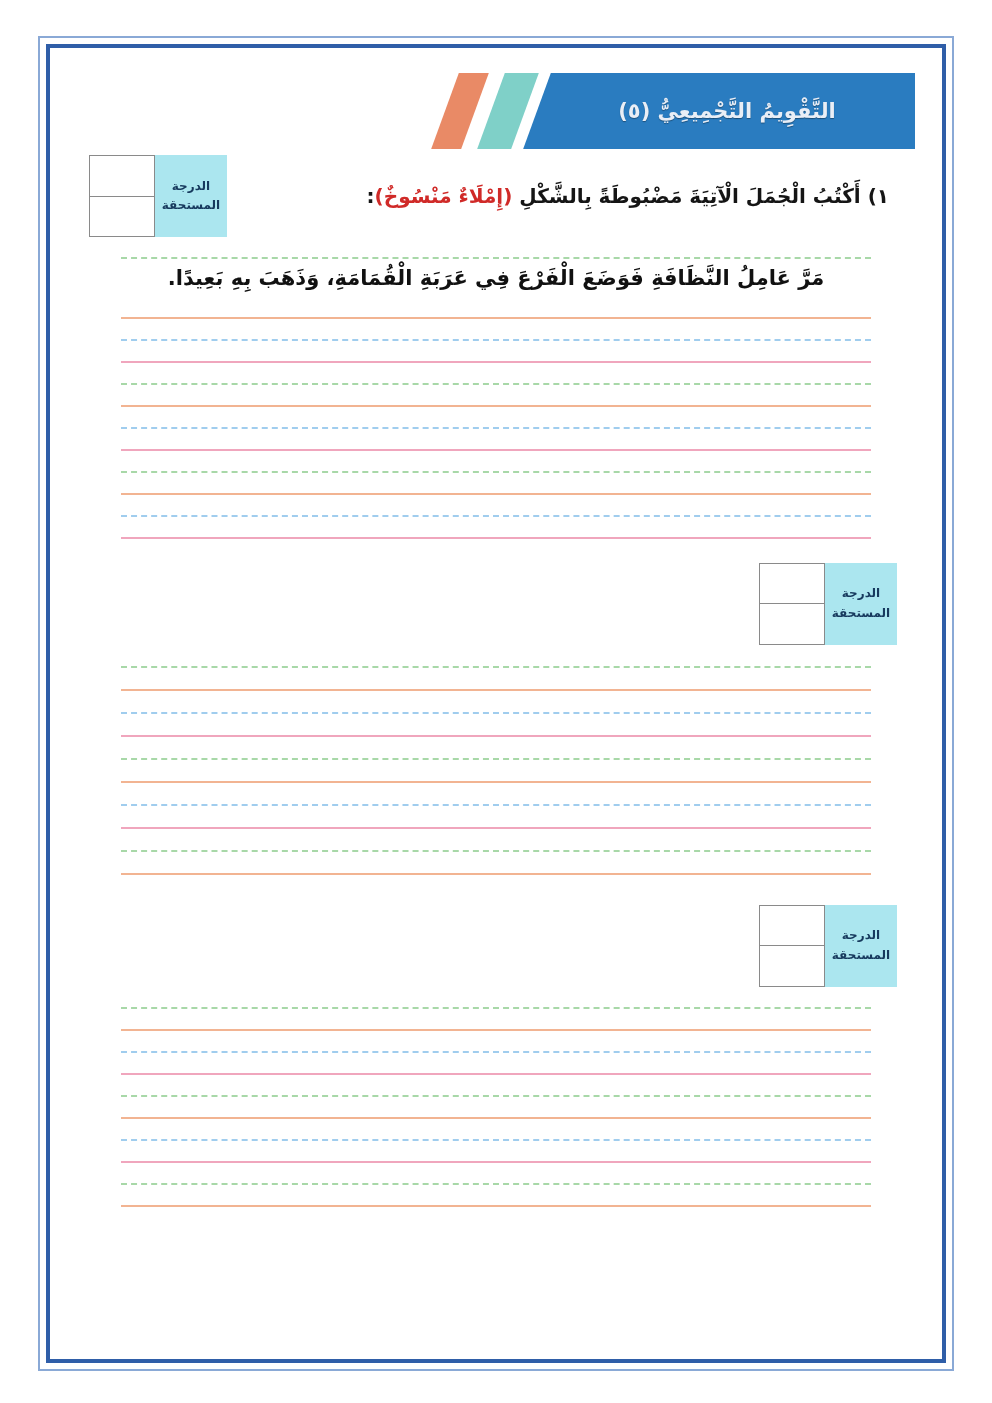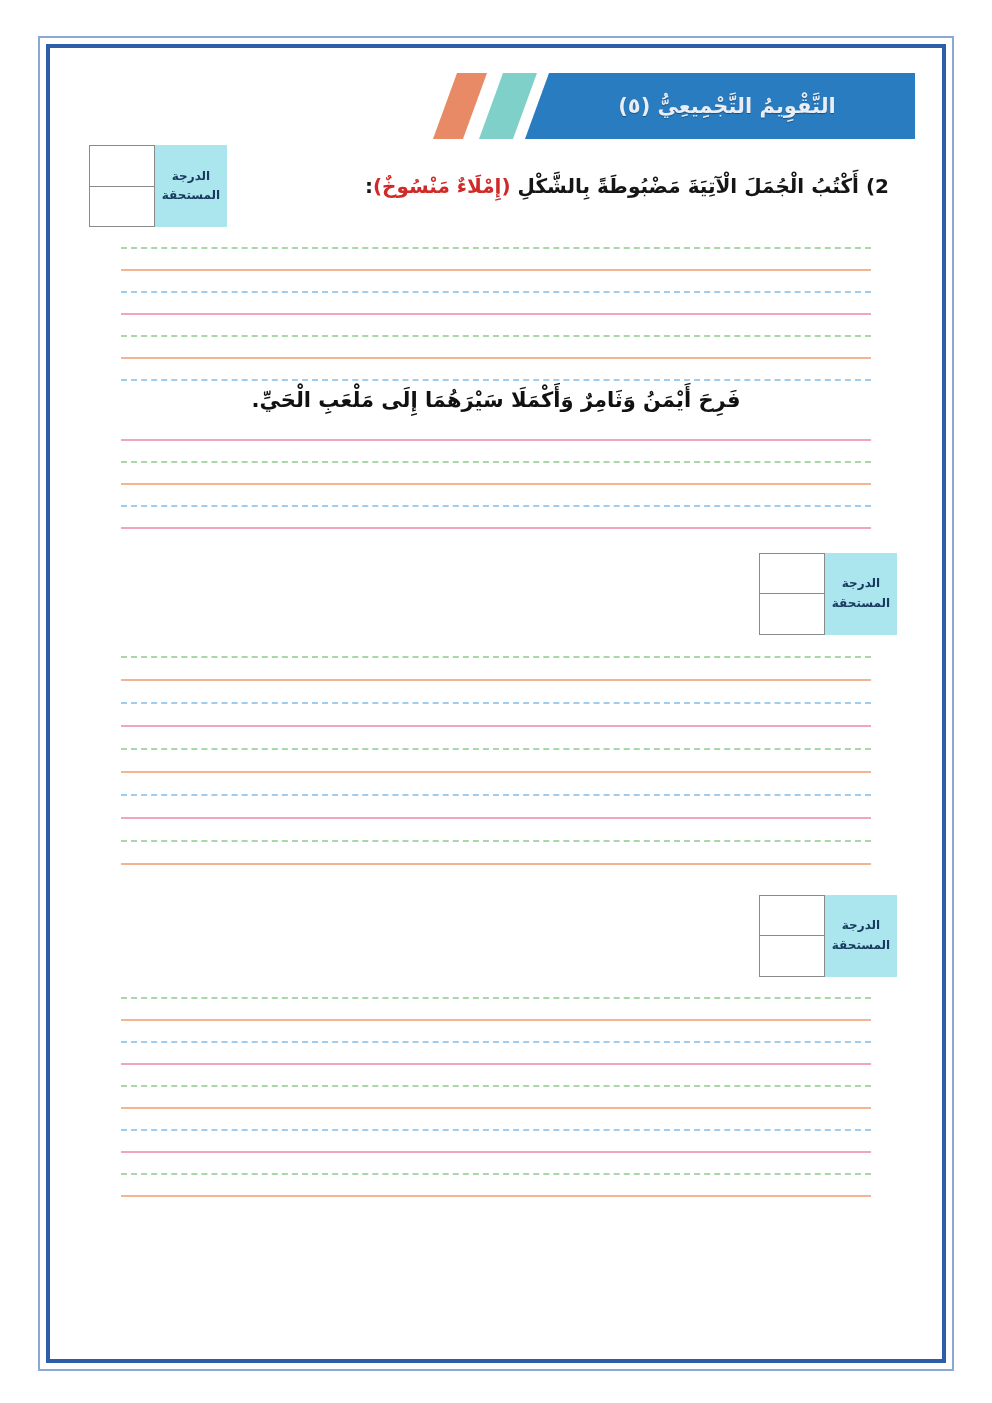--- a/index.html
+++ b/index.html
@@ -21,21 +21,21 @@
     position: absolute; inset: 6px;
     border: 4px solid var(--frame-blue, #2f5ea8);
   }
   .content {
     position: absolute; inset: 9px;
     overflow: hidden;
   }
 
   
   .banner {
-    height: 66px;
+    height: 76px;
     margin: 16px 18px 0 330px;
     position: relative;
     overflow: hidden;
     background: #ffffff;
   }
   .bn-blue {
     position: absolute; top: -6px; bottom: -6px; left: 148px; right: -50px;
     background: var(--banner-blue, #2a7cc0);
     transform: skewX(-20deg);
   }
@@ -120,42 +120,42 @@
       <div class="banner">
         <div class="bn-stripe bn-orange"></div>
         <div class="bn-stripe bn-teal"></div>
         <div class="bn-blue"></div>
         <div class="banner-title">التَّقْوِيمُ التَّجْمِيعِيُّ (٥)</div>
       </div>
 
 
       <section>
         <div class="q-row">
-          <p class="q-text"><span>2) أَكْتُبُ الْجُمَلَ الْآتِيَةَ مَضْبُوطَةً بِالشَّكْلِ </span><span class="q-red">(إِمْلَاءٌ مَنْسُوخٌ)</span><span>:</span></p>
+          <p class="q-text"><span>١) أَكْتُبُ الْجُمَلَ الْآتِيَةَ مَضْبُوطَةً بِالشَّكْلِ </span><span class="q-red">(إِمْلَاءٌ مَنْسُوخٌ)</span><span>:</span></p>
           <div class="score-box">
             <div class="score-label">الدرجة المستحقة</div>
             <div class="score-cells">
               <div class="score-cell"></div>
               <div class="score-cell"></div>
             </div>
           </div>
         </div>
 
         <div class="rule-lines">
             <div class="rl rl-0"></div>
           </div>
-        <div class="rule-lines">
-            <div class="rl rl-1"></div>
-            <div class="rl rl-2"></div>
-            <div class="rl rl-3"></div>
-            <div class="rl rl-0"></div>
-            <div class="rl rl-1"></div>
-            <div class="rl rl-2"></div>
-          </div>
-        <div class="sentence">فَرِحَ أَيْمَنُ وَثَامِرٌ وَأَكْمَلَا سَيْرَهُمَا إِلَى مَلْعَبِ الْحَيِّ.</div>
+        <div class="sentence">مَرَّ عَامِلُ النَّظَافَةِ فَوَضَعَ الْفَرْعَ فِي عَرَبَةِ الْقُمَامَةِ، وَذَهَبَ بِهِ بَعِيدًا.</div>
+        <div class="rule-lines">
+            <div class="rl rl-1"></div>
+            <div class="rl rl-2"></div>
+            <div class="rl rl-3"></div>
+            <div class="rl rl-0"></div>
+            <div class="rl rl-1"></div>
+            <div class="rl rl-2"></div>
+          </div>
         <div class="rule-lines">
             <div class="rl rl-3"></div>
             <div class="rl rl-0"></div>
             <div class="rl rl-1"></div>
             <div class="rl rl-2"></div>
             <div class="rl rl-3"></div>
           </div>
       </section>
 
       <section class="sec2">

